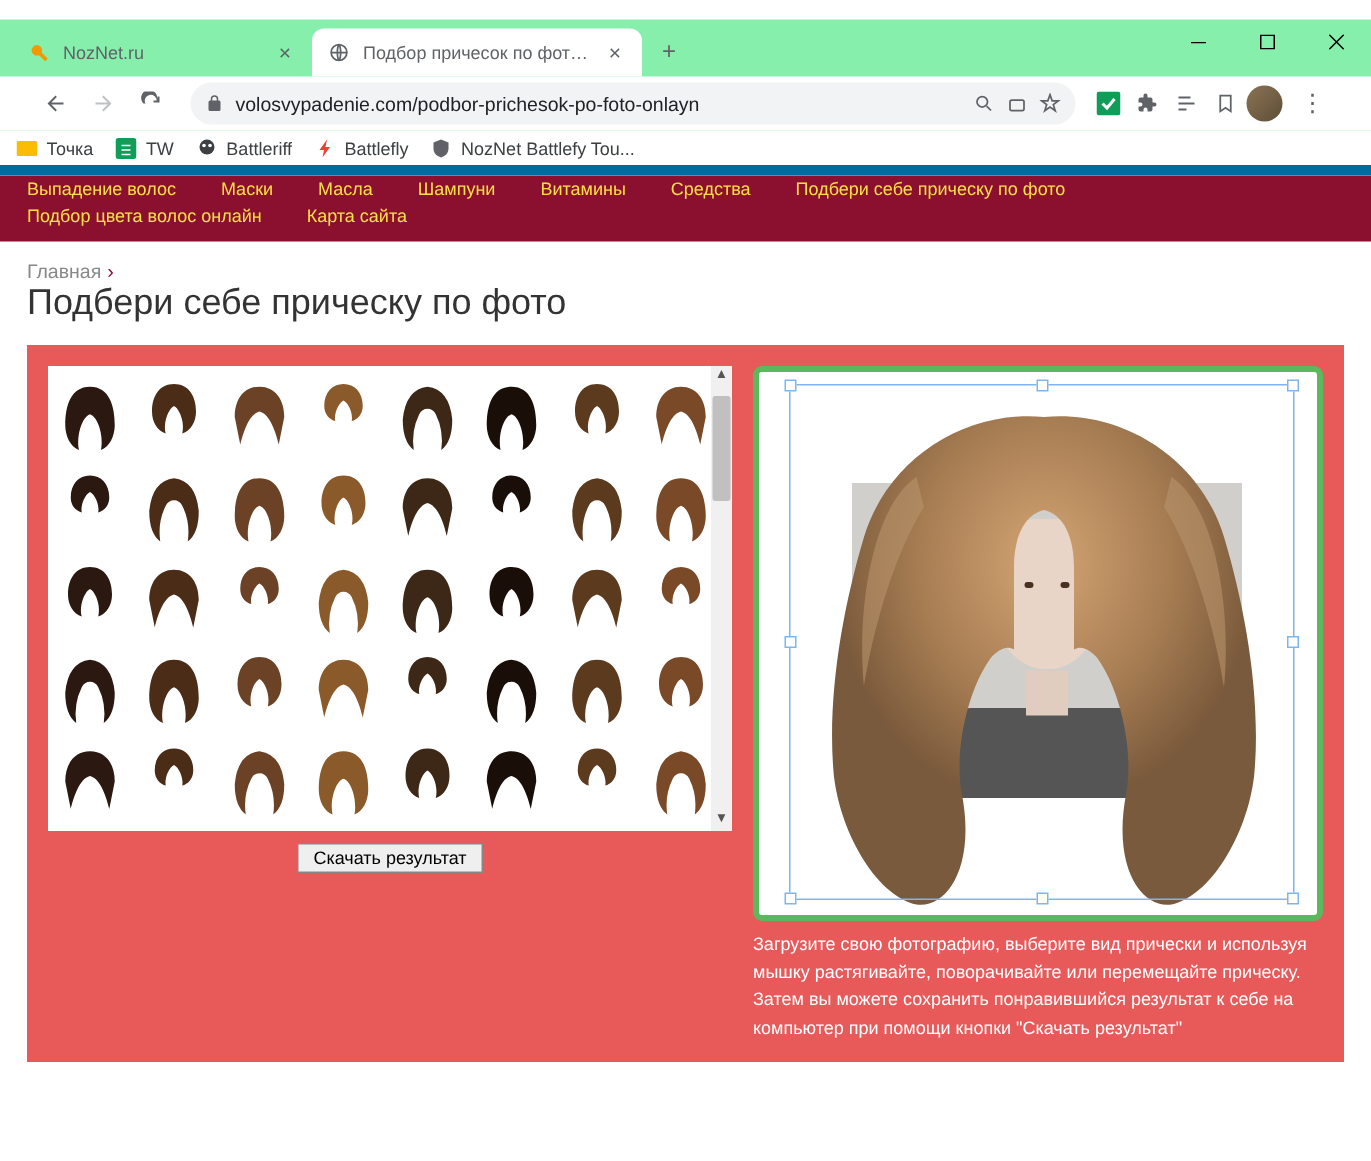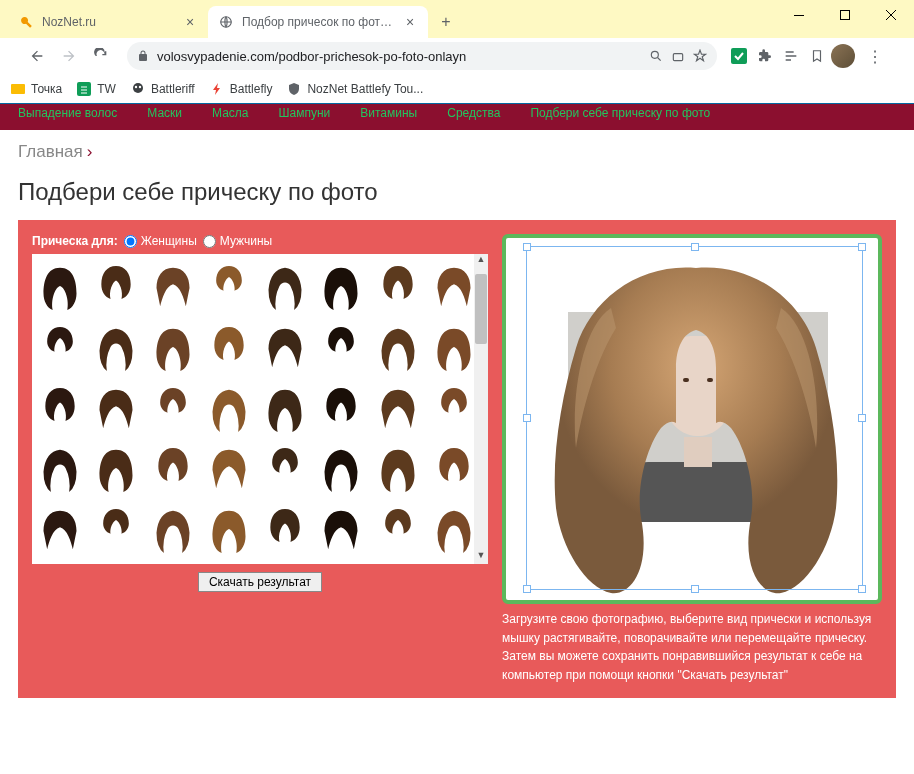--- a/index.html
+++ b/index.html
@@ -1,51 +1,51 @@
 <!DOCTYPE html>
 <html><head>
 <meta charset="utf-8">
 <style>
 * { margin: 0; padding: 0; box-sizing: border-box; }
 body { font-family: Arial, sans-serif; background: #fff; width: 914px; height: 774px; overflow: hidden; }
 
 
-.browser-chrome { background: #fef9c3; }
+.browser-chrome { background: #86efac; margin-top: 13px; }
 .titlebar { height: 38px; display: flex; align-items: flex-end; padding: 0 8px; position: relative; }
 .tab { height: 32px; display: flex; align-items: center; padding: 0 10px; border-radius: 8px 8px 0 0; font-size: 12px; color: #5f6368; min-width: 200px; max-width: 220px; position: relative; }
 .tab.active { background: #fff; }
 .tab-favicon { width: 16px; height: 16px; margin-right: 8px; display: flex; align-items: center; justify-content: center; }
 .tab-title { flex: 1; white-space: nowrap; overflow: hidden; text-overflow: ellipsis; }
 .tab-close { width: 16px; height: 16px; margin-left: 6px; color: #5f6368; font-size: 14px; display: flex; align-items: center; justify-content: center; }
 .new-tab { width: 28px; height: 28px; display: flex; align-items: center; justify-content: center; color: #5f6368; font-size: 16px; margin-left: 4px; margin-bottom: 2px; }
 .win-controls { position: absolute; right: 0; top: 0; display: flex; }
 .win-btn { width: 46px; height: 30px; display: flex; align-items: center; justify-content: center; color: #000; }
 
 .toolbar { background: #fff; height: 36px; display: flex; align-items: center; padding: 0 23px; gap: 4px; }
 .nav-btn { width: 28px; height: 28px; display: flex; align-items: center; justify-content: center; color: #5f6368; border-radius: 50%; }
 .address-bar { flex: 1; height: 28px; background: #f1f3f4; border-radius: 14px; display: flex; align-items: center; padding: 0 10px; font-size: 13px; color: #202124; margin: 0 8px; }
 .lock-icon { margin-right: 8px; color: #5f6368; }
 .addr-right { margin-left: auto; display: flex; gap: 8px; align-items: center; color: #5f6368; }
 .ext-icons { display: flex; gap: 6px; align-items: center; }
 .ext-icon { width: 20px; height: 20px; display: flex; align-items: center; justify-content: center; }
 .avatar { width: 24px; height: 24px; border-radius: 50%; background: linear-gradient(135deg, #8b7355, #5d4e37); }
 .menu-dots { padding: 0 8px; color: #5f6368; }
 
-.bookmarks-bar { background: #fff; height: 30px; display: flex; align-items: center; padding: 0 10px; gap: 14px; font-size: 12px; color: #3c4043; border-bottom: 1px solid #0369a1; }
+.bookmarks-bar { background: #fff; height: 30px; display: flex; align-items: center; padding: 0 10px; gap: 14px; font-size: 12px; color: #3c4043; border-bottom: 7px solid #0369a1; }
 .bookmark { display: flex; align-items: center; gap: 5px; }
 .bm-icon { width: 16px; height: 16px; display: flex; align-items: center; justify-content: center; }
 
 
 .page { background: #fff; }
-.site-nav { background: #8b0f2f; color: #22c55e; padding: 0 18px 8px; font-size: 12px; }
+.site-nav { background: #8b0f2f; color: #fde047; padding: 0 18px 8px; font-size: 12px; }
 .nav-row { display: flex; gap: 30px; padding: 2px 0; }
 .nav-item { white-space: nowrap; }
 
 .content { padding: 12px 18px; }
-.breadcrumb { font-size: 17px; color: #888; margin-bottom: 16px; }
+.breadcrumb { font-size: 13px; color: #888; margin-bottom: 0; }
 .bc-arrow { margin-left: 4px; color: #8b0f2f; }
 .page-title { font-size: 24px; font-weight: normal; color: #333; margin-bottom: 14px; }
 
 .main-box { background: #e85a5a; padding: 14px; display: flex; gap: 14px; }
 .left-panel { flex: 1; }
 .right-panel { width: 380px; }
 
 .upload-row { color: #fff; font-size: 12px; font-weight: bold; margin-bottom: 10px; display: flex; align-items: center; gap: 6px; }
 .file-btn { background: #efefef; border: 1px solid #888; padding: 1px 6px; font-size: 12px; color: #000; font-weight: normal; }
 .file-name { color: #222; font-weight: normal; font-size: 11px; }
@@ -248,37 +248,34 @@
   <div class="site-nav">
     <div class="nav-row">
       <span class="nav-item">Выпадение волос</span>
       <span class="nav-item">Маски</span>
       <span class="nav-item">Масла</span>
       <span class="nav-item">Шампуни</span>
       <span class="nav-item">Витамины</span>
       <span class="nav-item">Средства</span>
       <span class="nav-item">Подбери себе прическу по фото</span>
     </div>
+    <div class="nav-row">
+      <span class="nav-item">Подбор цвета волос онлайн</span>
+      <span class="nav-item">Карта сайта</span>
+    </div>
   </div>
 
   <div class="content">
     <div class="breadcrumb">
       <span>Главная</span><span class="bc-arrow">›</span>
     </div>
     <h1 class="page-title">Подбери себе прическу по фото</h1>
 
     <div class="main-box">
       <div class="left-panel">
-        <div class="gender-row">
-          <span>Прическа для:</span>
-          <input type="radio" checked="" style="">
-            <label>Женщины</label>
-          <input type="radio" style="">
-            <label>Мужчины</label>
-        </div>
 
         <div class="hair-grid-wrap">
           <div class="hair-grid" id="hair-grid">
               <div class="hair-item">
                 <svg width="44" height="54" viewBox="0 0 48 58">
                   <path fill="#2b1810" d="M24 8 C10 8 6 22 6 36 C6 44 10 52 16 54 C14 44 18 30 24 28 C30 30 34 44 32 54 C38 52 42 44 42 36 C42 22 38 8 24 8"></path>
                 </svg>
               </div>
               <div class="hair-item">
                 <svg width="44" height="54" viewBox="0 0 48 58">

